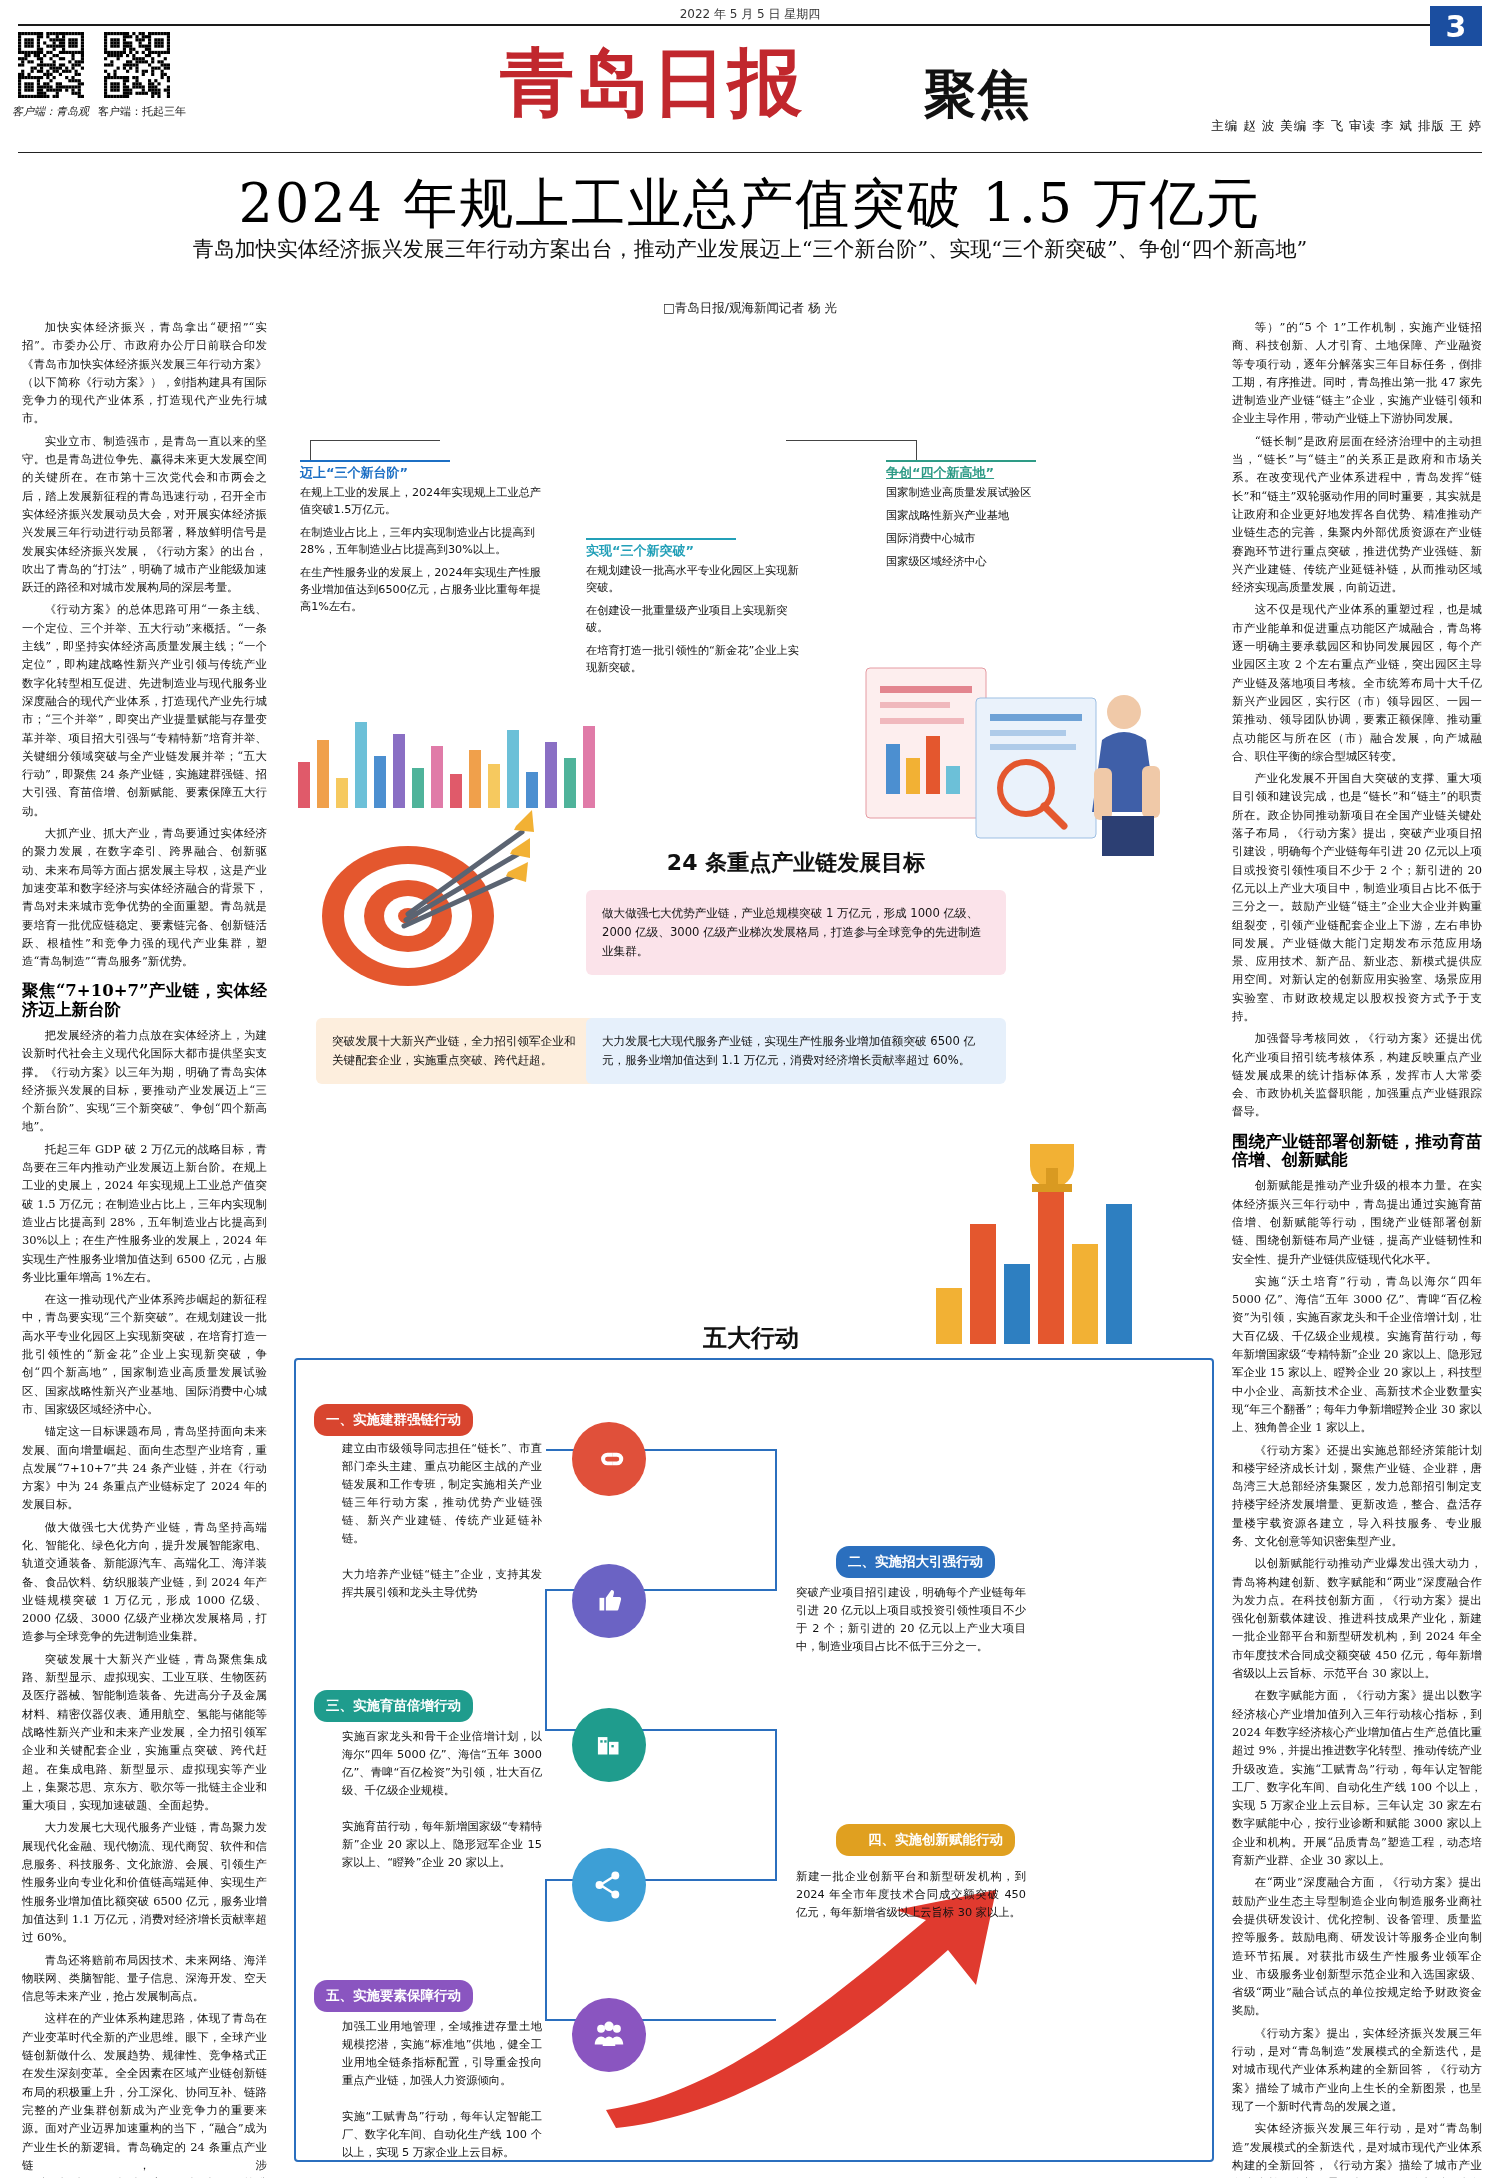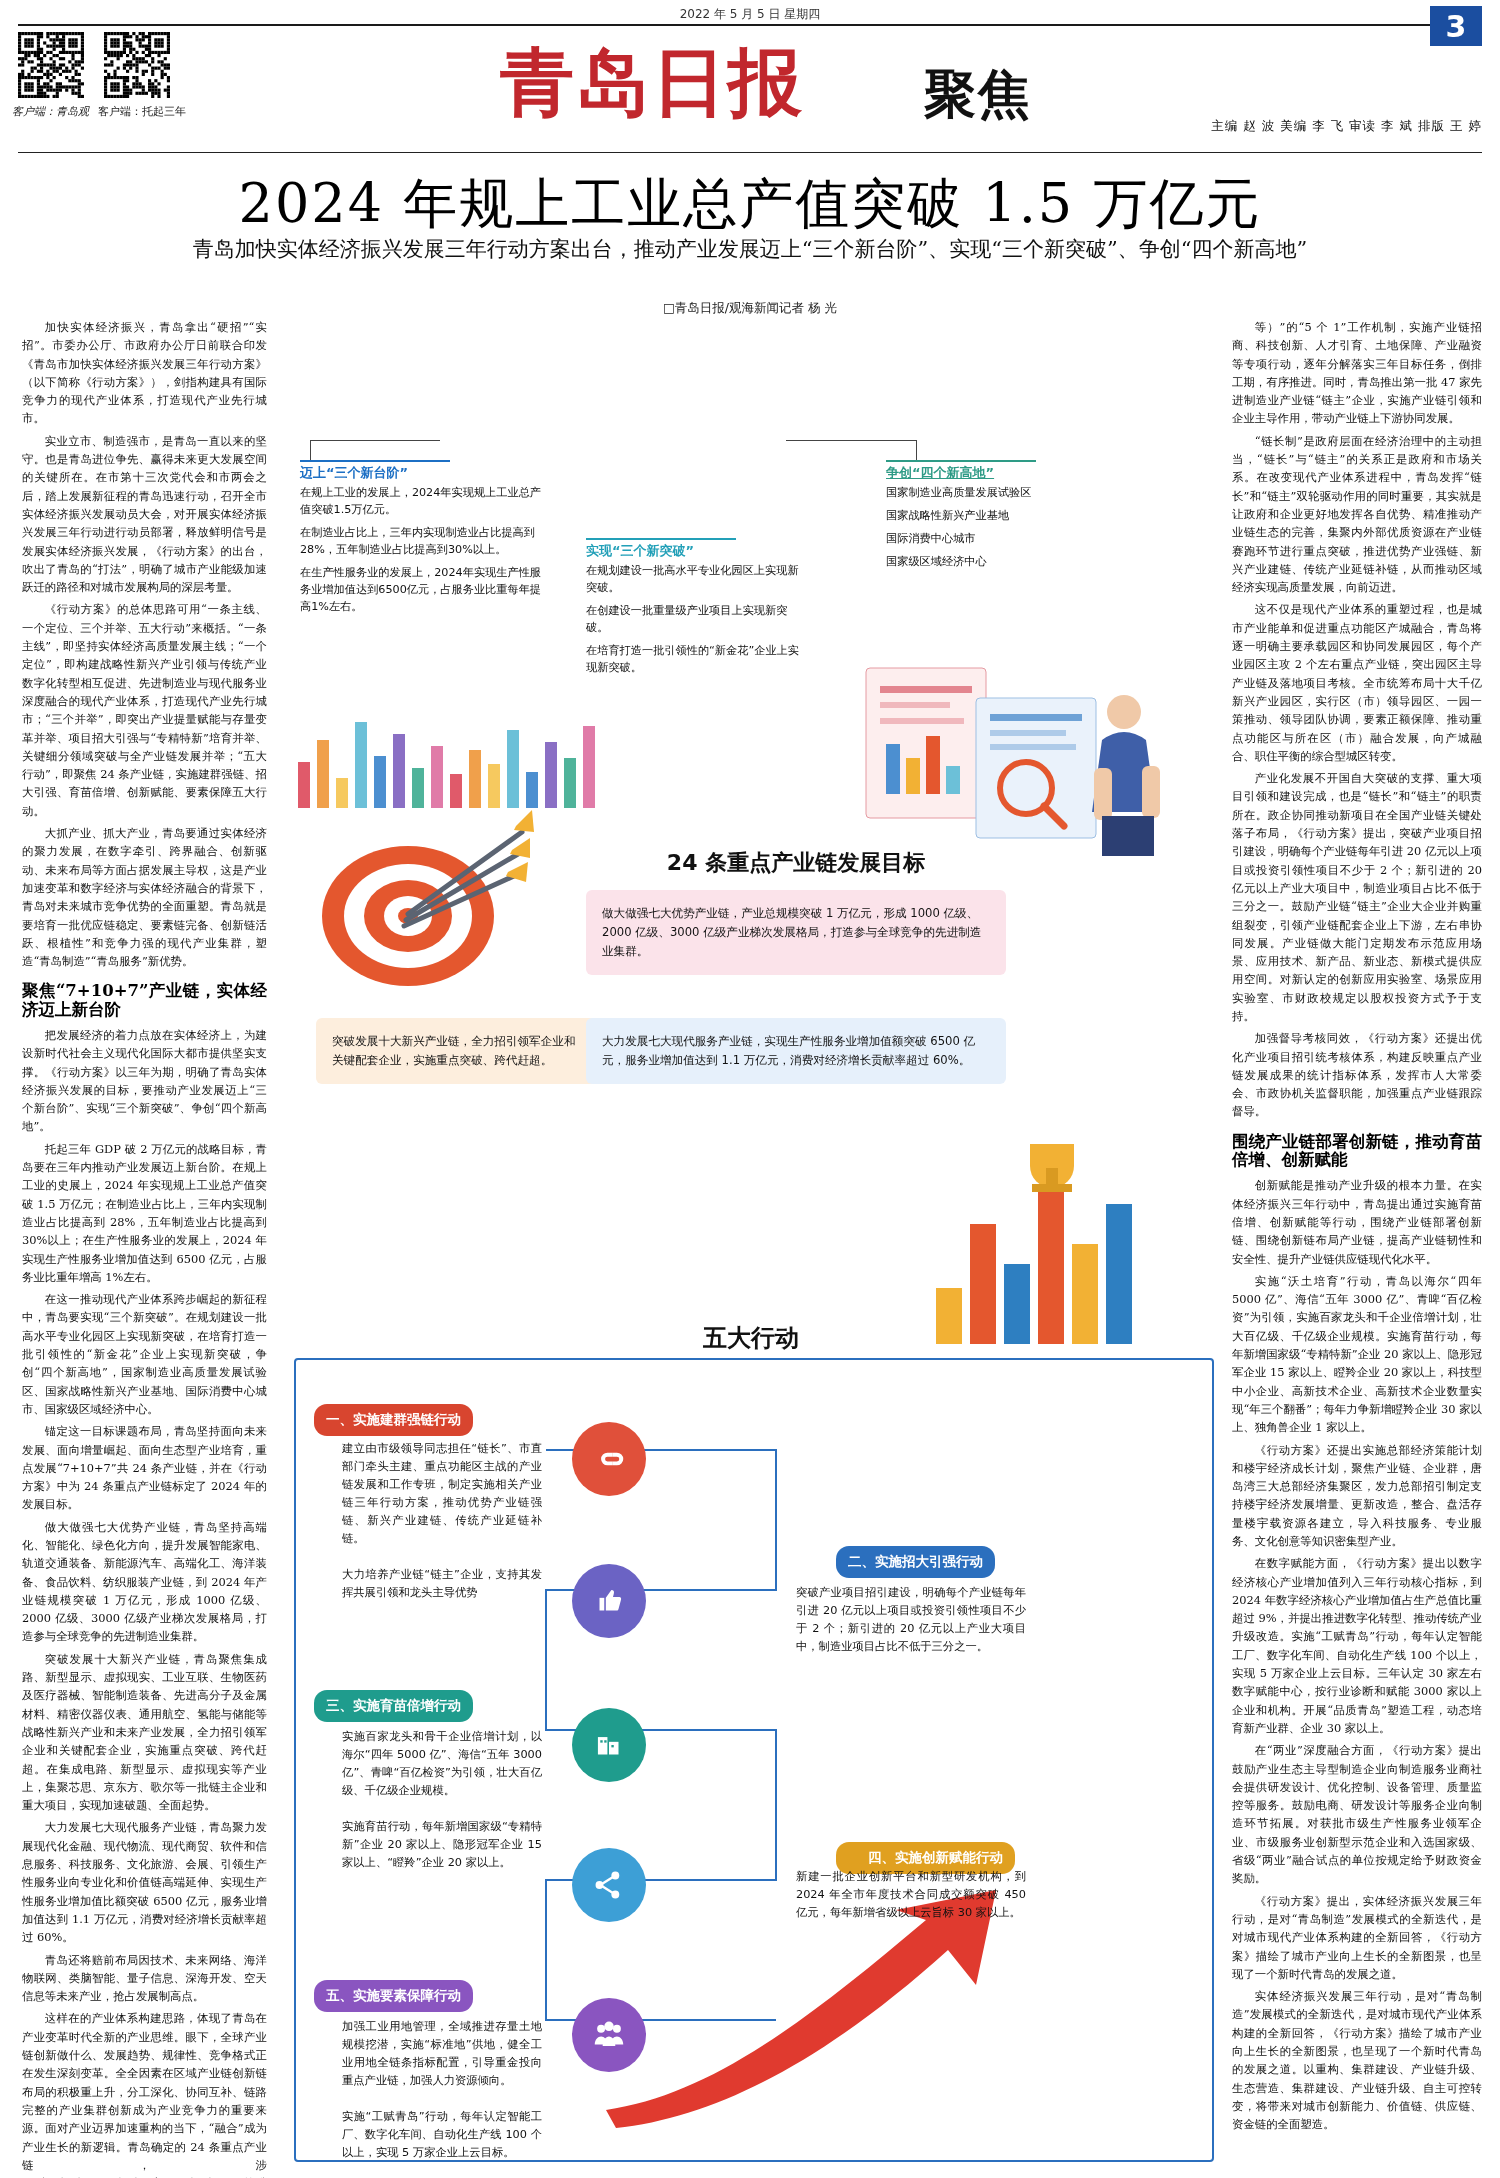--- a/index.html
+++ b/index.html
@@ -664,20 +664,21 @@
   <div class="col" id="colR">
       <p>等）”的“5 个 1”工作机制，实施产业链招商、科技创新、人才引育、土地保障、产业融资等专项行动，逐年分解落实三年目标任务，倒排工期，有序推进。同时，青岛推出第一批 47 家先进制造业产业链“链主”企业，实施产业链引领和企业主导作用，带动产业链上下游协同发展。</p>
       <p>“链长制”是政府层面在经济治理中的主动担当，“链长”与“链主”的关系正是政府和市场关系。在改变现代产业体系进程中，青岛发挥“链长”和“链主”双轮驱动作用的同时重要，其实就是让政府和企业更好地发挥各自优势、精准推动产业链生态的完善，集聚内外部优质资源在产业链赛跑环节进行重点突破，推进优势产业强链、新兴产业建链、传统产业延链补链，从而推动区域经济实现高质量发展，向前迈进。</p>
       <p>这不仅是现代产业体系的重塑过程，也是城市产业能单和促进重点功能区产城融合，青岛将逐一明确主要承载园区和协同发展园区，每个产业园区主攻 2 个左右重点产业链，突出园区主导产业链及落地项目考核。全市统筹布局十大千亿新兴产业园区，实行区（市）领导园区、一园一策推动、领导团队协调，要素正额保障、推动重点功能区与所在区（市）融合发展，向产城融合、职住平衡的综合型城区转变。</p>
       <p>产业化发展不开国自大突破的支撑、重大项目引领和建设完成，也是“链长”和“链主”的职责所在。政企协同推动新项目在全国产业链关键处落子布局，《行动方案》提出，突破产业项目招引建设，明确每个产业链每年引进 20 亿元以上项目或投资引领性项目不少于 2 个；新引进的 20 亿元以上产业大项目中，制造业项目占比不低于三分之一。鼓励产业链“链主”企业大企业并购重组裂变，引领产业链配套企业上下游，左右串协同发展。产业链做大能门定期发布示范应用场景、应用技术、新产品、新业态、新模式提供应用空间。对新认定的创新应用实验室、场景应用实验室、市财政校规定以股权投资方式予于支持。</p>
       <p>加强督导考核同效，《行动方案》还提出优化产业项目招引统考核体系，构建反映重点产业链发展成果的统计指标体系，发挥市人大常委会、市政协机关监督职能，加强重点产业链跟踪督导。</p>
       <h3>围绕产业链部署创新链，推动育苗倍增、创新赋能</h3>
       <p>创新赋能是推动产业升级的根本力量。在实体经济振兴三年行动中，青岛提出通过实施育苗倍增、创新赋能等行动，围绕产业链部署创新链、围绕创新链布局产业链，提高产业链韧性和安全性、提升产业链供应链现代化水平。</p>
       <p>实施“沃土培育”行动，青岛以海尔“四年 5000 亿”、海信“五年 3000 亿”、青啤“百亿检资”为引领，实施百家龙头和千企业倍增计划，壮大百亿级、千亿级企业规模。实施育苗行动，每年新增国家级“专精特新”企业 20 家以上、隐形冠军企业 15 家以上、瞪羚企业 20 家以上，科技型中小企业、高新技术企业、高新技术企业数量实现“年三个翻番”；每年力争新增瞪羚企业 30 家以上、独角兽企业 1 家以上。</p>
       <p>《行动方案》还提出实施总部经济策能计划和楼宇经济成长计划，聚焦产业链、企业群，唐岛湾三大总部经济集聚区，发力总部招引制定支持楼宇经济发展增量、更新改造，整合、盘活存量楼宇载资源各建立，导入科技服务、专业服务、文化创意等知识密集型产业。</p>
+      <p>以创新赋能行动推动产业爆发出强大动力，青岛将构建创新、数字赋能和“两业”深度融合作为发力点。在科技创新方面，《行动方案》提出强化创新载体建设、推进科技成果产业化，新建一批企业部平台和新型研发机构，到 2024 年全市年度技术合同成交额突破 450 亿元，每年新增省级以上云旨标、示范平台 30 家以上。</p>
       <p>在数字赋能方面，《行动方案》提出以数字经济核心产业增加值列入三年行动核心指标，到 2024 年数字经济核心产业增加值占生产总值比重超过 9%，并提出推进数字化转型、推动传统产业升级改造。实施“工赋青岛”行动，每年认定智能工厂、数字化车间、自动化生产线 100 个以上，实现 5 万家企业上云目标。三年认定 30 家左右数字赋能中心，按行业诊断和赋能 3000 家以上企业和机构。开展“品质青岛”塑造工程，动态培育新产业群、企业 30 家以上。</p>
       <p>在“两业”深度融合方面，《行动方案》提出鼓励产业生态主导型制造企业向制造服务业商社会提供研发设计、优化控制、设备管理、质量监控等服务。鼓励电商、研发设计等服务企业向制造环节拓展。对获批市级生产性服务业领军企业、市级服务业创新型示范企业和入选国家级、省级“两业”融合试点的单位按规定给予财政资金奖励。</p>
       <p>《行动方案》提出，实体经济振兴发展三年行动，是对“青岛制造”发展模式的全新迭代，是对城市现代产业体系构建的全新回答，《行动方案》描绘了城市产业向上生长的全新图景，也呈现了一个新时代青岛的发展之道。</p>
       <p>实体经济振兴发展三年行动，是对“青岛制造”发展模式的全新迭代，是对城市现代产业体系构建的全新回答，《行动方案》描绘了城市产业向上生长的全新图景，也呈现了一个新时代青岛的发展之道。以重构、集群建设、产业链升级、生态营造、集群建设、产业链升级、自主可控转变，将带来对城市创新能力、价值链、供应链、资金链的全面塑造。</p>
     </div>
 
   <div class="info">
 
 
     <div class="leader" style="left:24px; top:122px; width:130px;"></div>
@@ -826,21 +827,21 @@
 实施育苗行动，每年新增国家级“专精特新”企业 20 家以上、隐形冠军企业 15 家以上、“瞪羚”企业 20 家以上。</div>
         <div class="circ" style="left: 276px; top: 348px; background: rgb(31, 156, 141);">
           <svg viewBox="0 0 48 48">
             <rect x="10" y="14" width="12" height="22" fill="#fff"></rect>
             <rect x="24" y="20" width="12" height="16" fill="#fff"></rect>
             <rect x="13" y="18" width="3" height="3" fill="#1f9c8d"></rect>
             <rect x="18" y="18" width="3" height="3" fill="#1f9c8d"></rect>
             <rect x="27" y="24" width="3" height="3" fill="#1f9c8d"></rect>
           </svg>
         </div>
-        <div class="actlabel" style="left: 540px; top: 482px; background: rgb(224, 160, 32); padding-left: 32px;">四、实施创新赋能行动</div>
+        <div class="actlabel" style="left: 540px; top: 464px; background: rgb(224, 160, 32); padding-left: 32px;">四、实施创新赋能行动</div>
         <div class="acttext" style="left: 500px; top: 508px; width: 230px; white-space: pre-wrap;">新建一批企业创新平台和新型研发机构，到 2024 年全市年度技术合同成交额突破 450 亿元，每年新增省级以上云旨标 30 家以上。</div>
         <div class="circ" style="left: 276px; top: 488px; background: rgb(61, 159, 214);">
           <svg viewBox="0 0 48 48">
             <circle cx="32" cy="12" r="5" fill="#fff"></circle>
             <circle cx="12" cy="24" r="5" fill="#fff"></circle>
             <circle cx="32" cy="36" r="5" fill="#fff"></circle>
             <path d="M16 22l13-8M16 26l13 8" stroke="#fff" stroke-width="3"></path>
           </svg>
         </div>
         <div class="actlabel" style="left: 18px; top: 620px; background: rgb(138, 85, 192);">五、实施要素保障行动</div>

